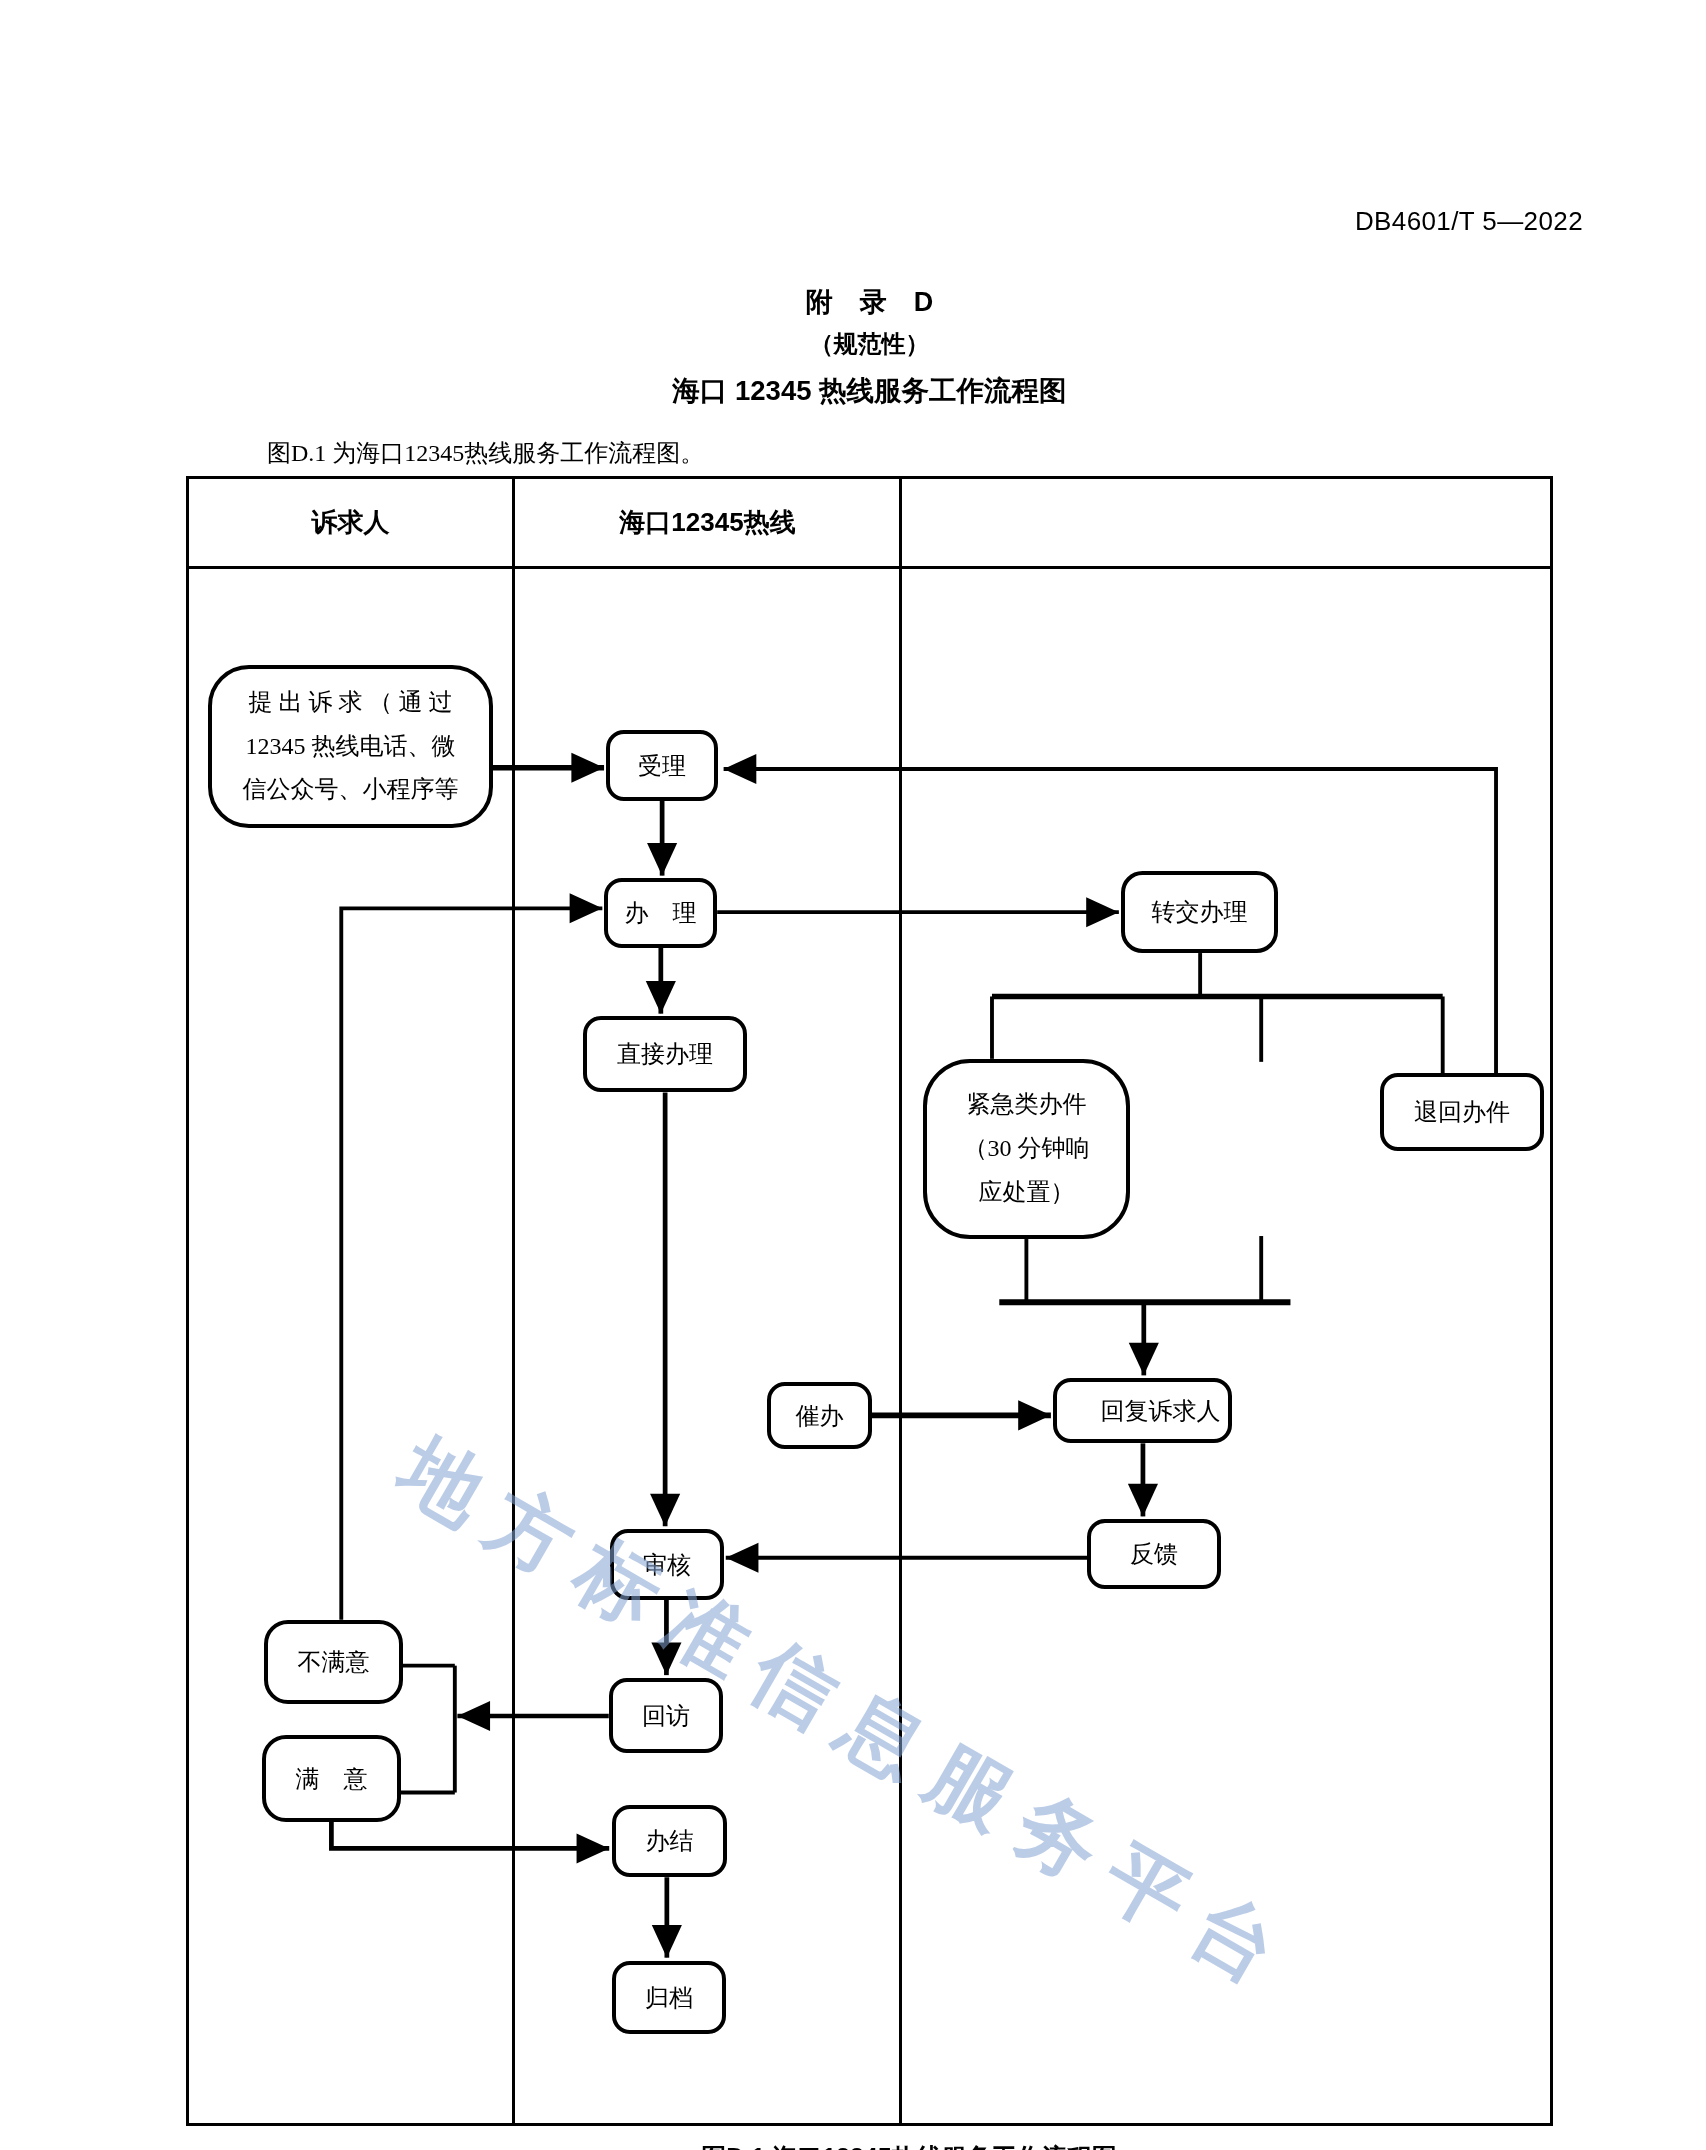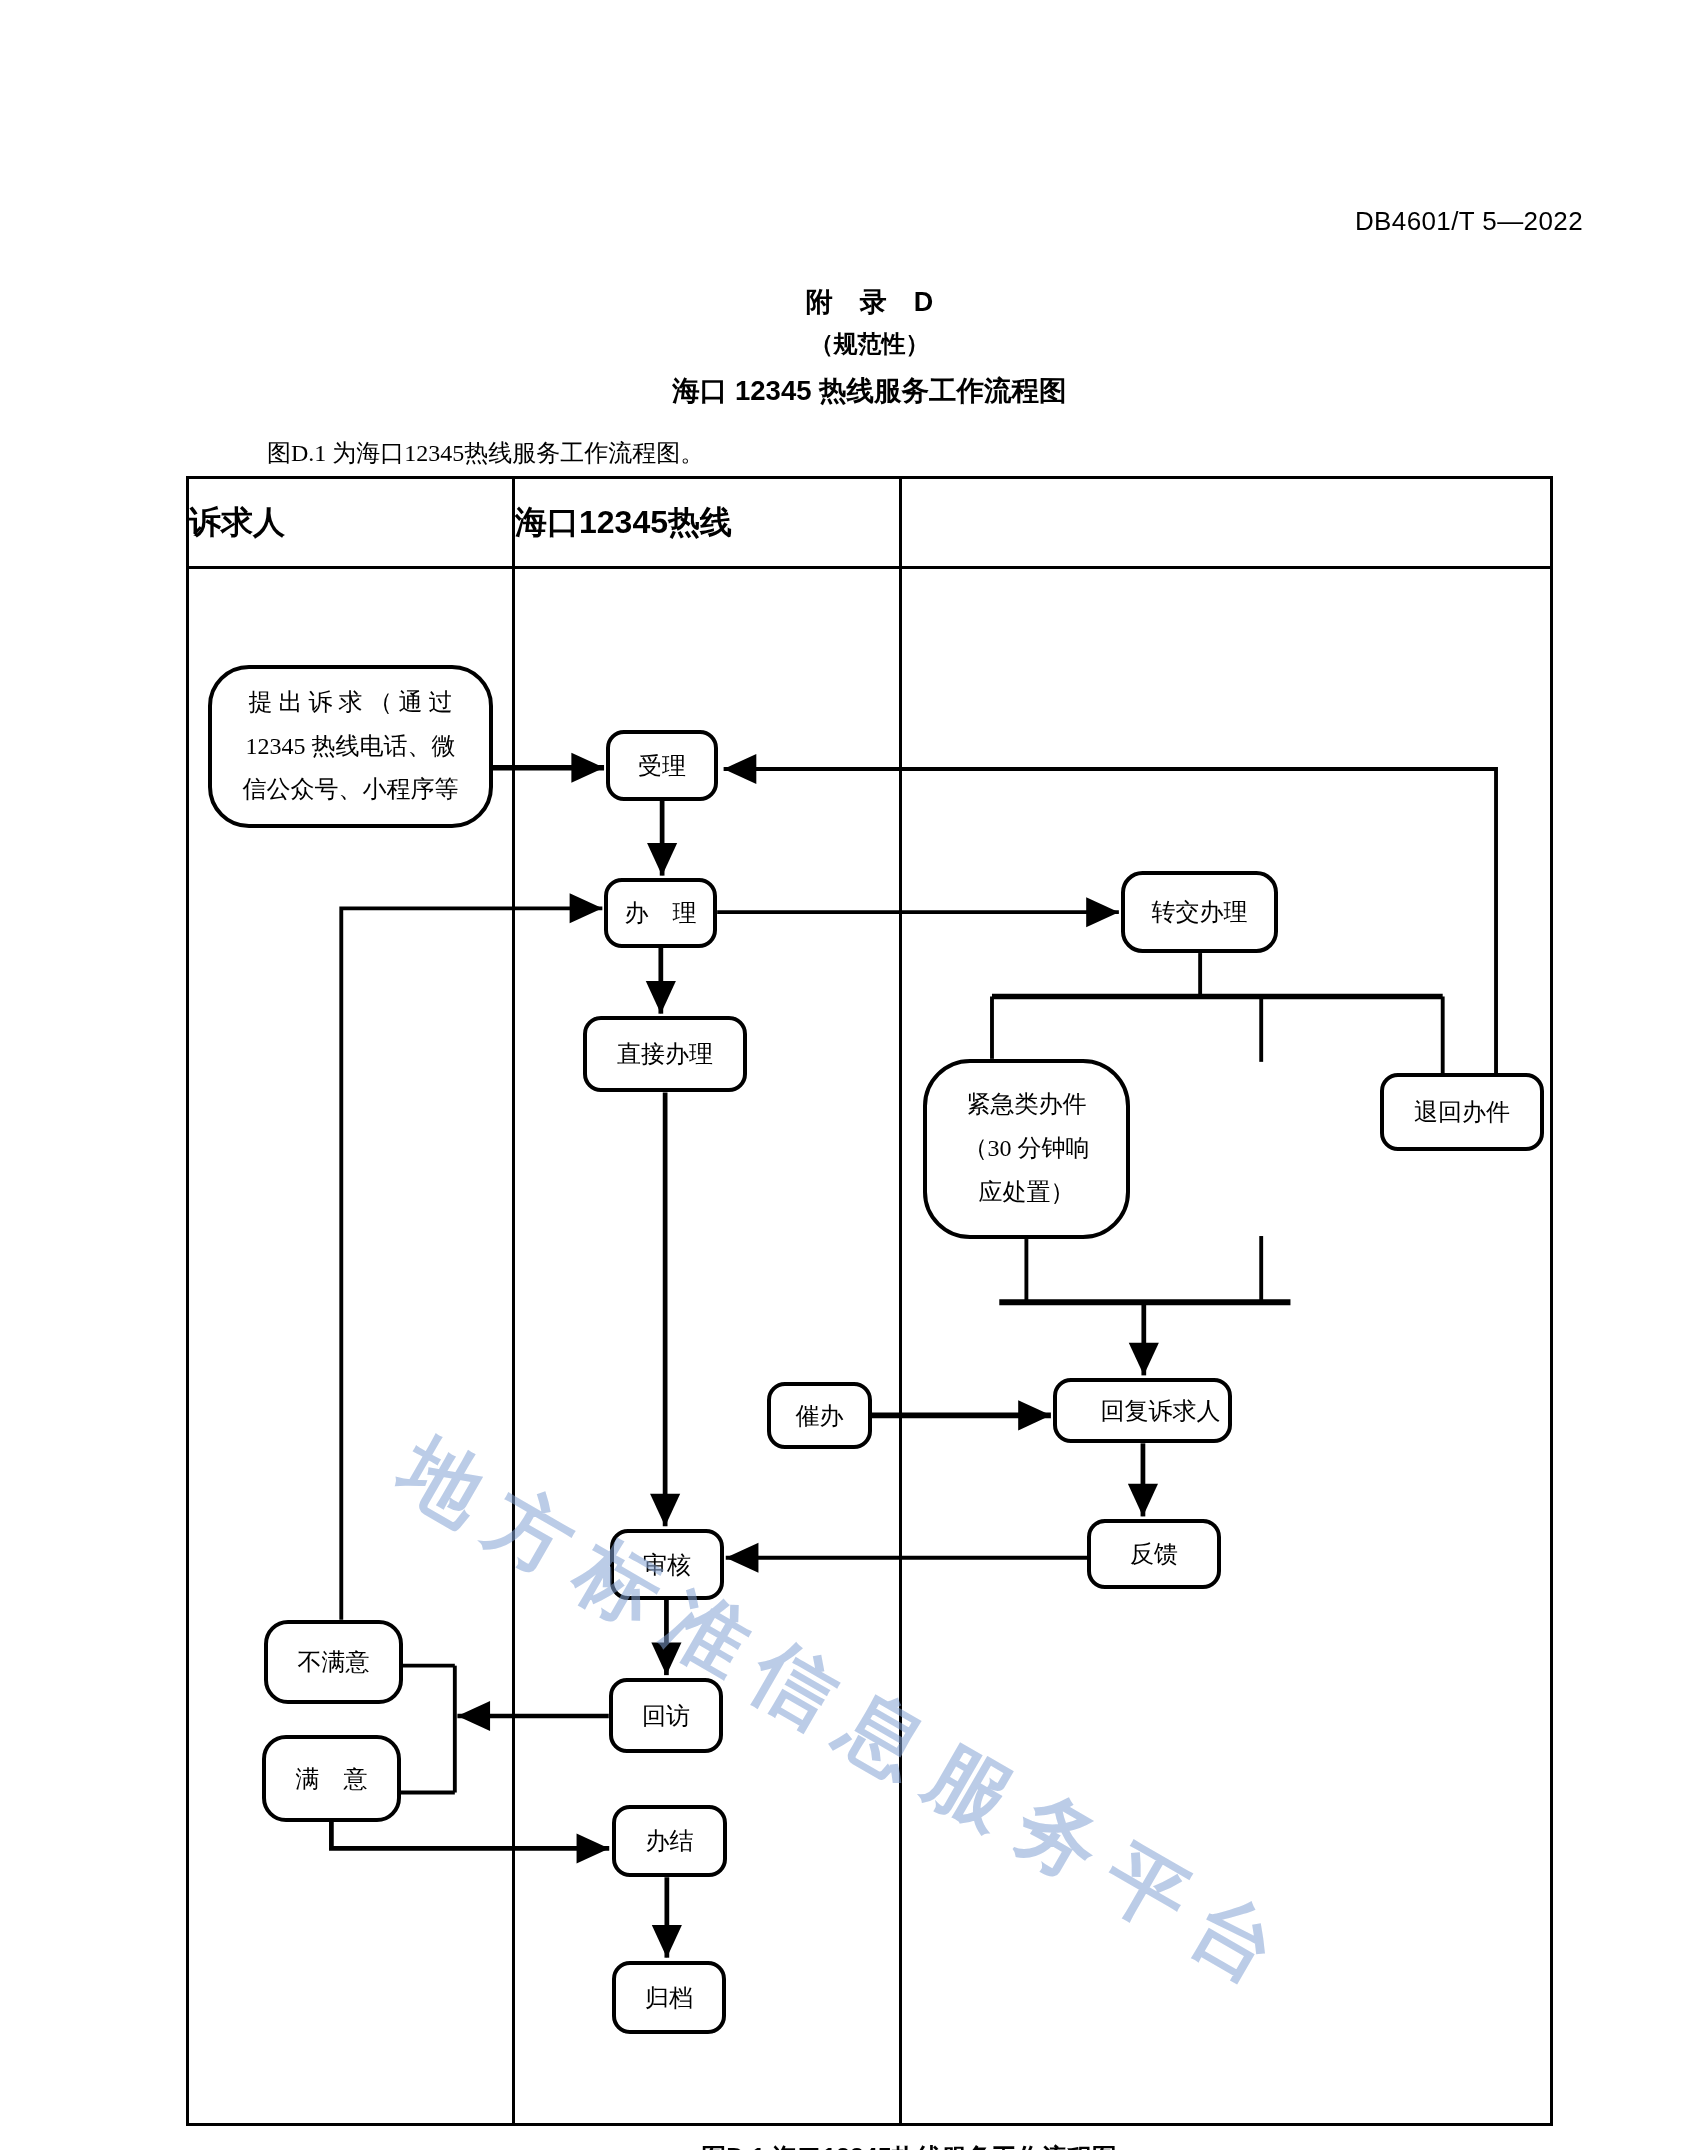--- a/index.html
+++ b/index.html
@@ -11,22 +11,22 @@
               font-size:26px;letter-spacing:0.4px;}
   .title1{left:0;top:284px;width:1739px;text-align:center;font-family:"Liberation Sans",sans-serif;font-weight:bold;font-size:27px;}
   .title2{left:0;top:328px;width:1739px;text-align:center;font-family:"Liberation Sans",sans-serif;font-weight:bold;font-size:24px;}
   .title3{left:0;top:373px;width:1739px;text-align:center;font-family:"Liberation Sans",sans-serif;font-weight:bold;font-size:27.5px;}
   .intro{left:267px;top:437px;font-size:24px;}
   .caption{left:479px;top:2141px;width:860px;text-align:center;font-family:"Liberation Sans",sans-serif;font-weight:bold;font-size:25px;}
   
   .tbl{left:186px;top:476px;width:1367px;height:1650px;border:3px solid #000;box-sizing:border-box;z-index:1;}
   .vline{position:absolute;top:0;bottom:0;width:2.6px;background:#000;}
   .hline{position:absolute;left:0;right:0;height:2.6px;background:#000;}
-  .colhead{position:absolute;top:0;height:87px;line-height:87px;text-align:left;
-           font-family:"Liberation Sans",sans-serif;font-weight:bold;font-size:32px;}
+  .colhead{position:absolute;top:0;height:87px;line-height:87px;text-align:center;
+           font-family:"Liberation Sans",sans-serif;font-weight:bold;font-size:26px;}
   
   .node{position:absolute;border:4.3px solid #000;border-radius:18px;background:#fff;box-sizing:border-box;
         display:flex;flex-direction:column;align-items:center;justify-content:center;text-align:center;
         font-size:24px;line-height:1.0;z-index:20;}
   .node.multi{line-height:1.82;align-items:center;}
   svg.wires{position:absolute;left:0;top:0;z-index:10;}
   
   .watermark{left:434px;top:1415px;transform:rotate(30deg);transform-origin:0 0;z-index:50;
              font-family:"Liberation Sans",sans-serif;font-size:81px;letter-spacing:20.6px;white-space:nowrap;
              color:rgba(132,162,212,0.55);pointer-events:none;font-weight:bold;}

